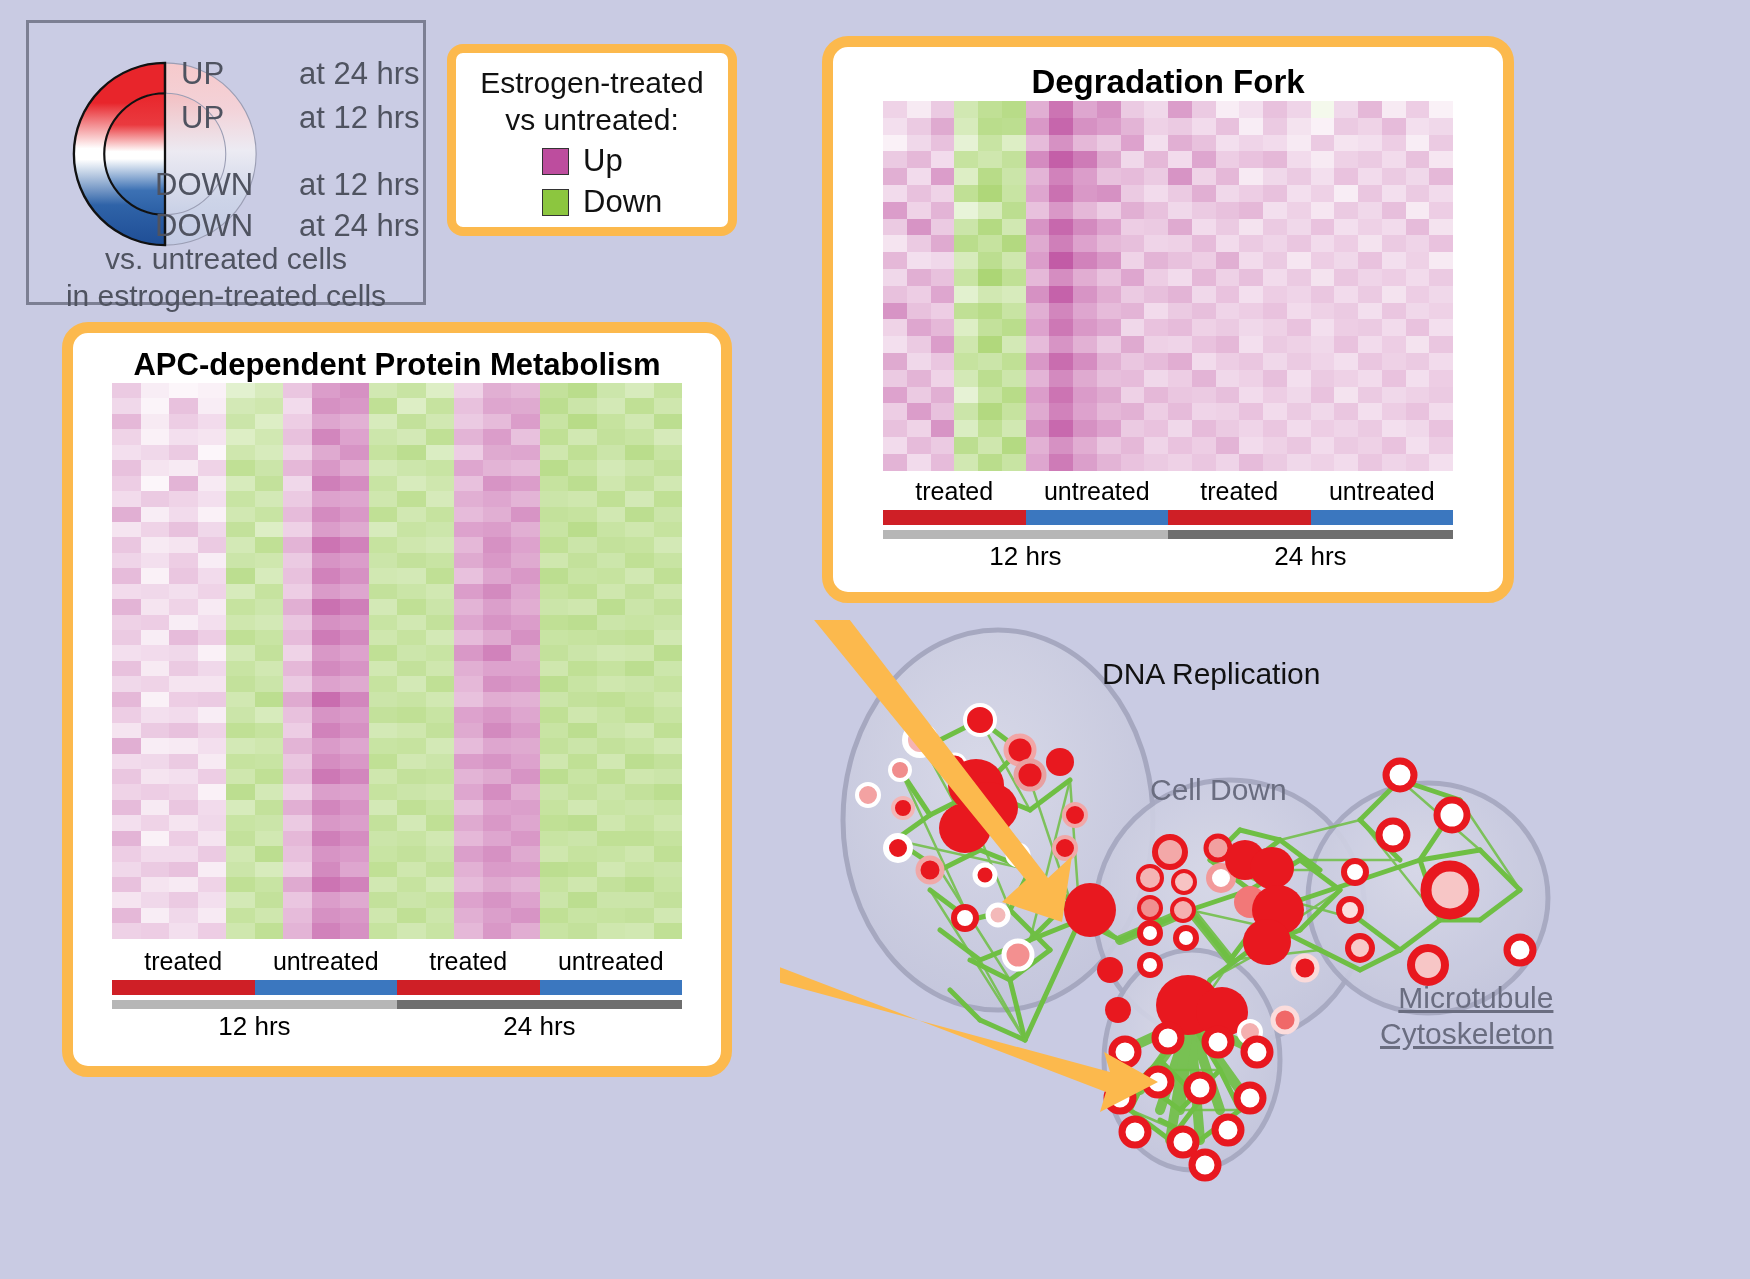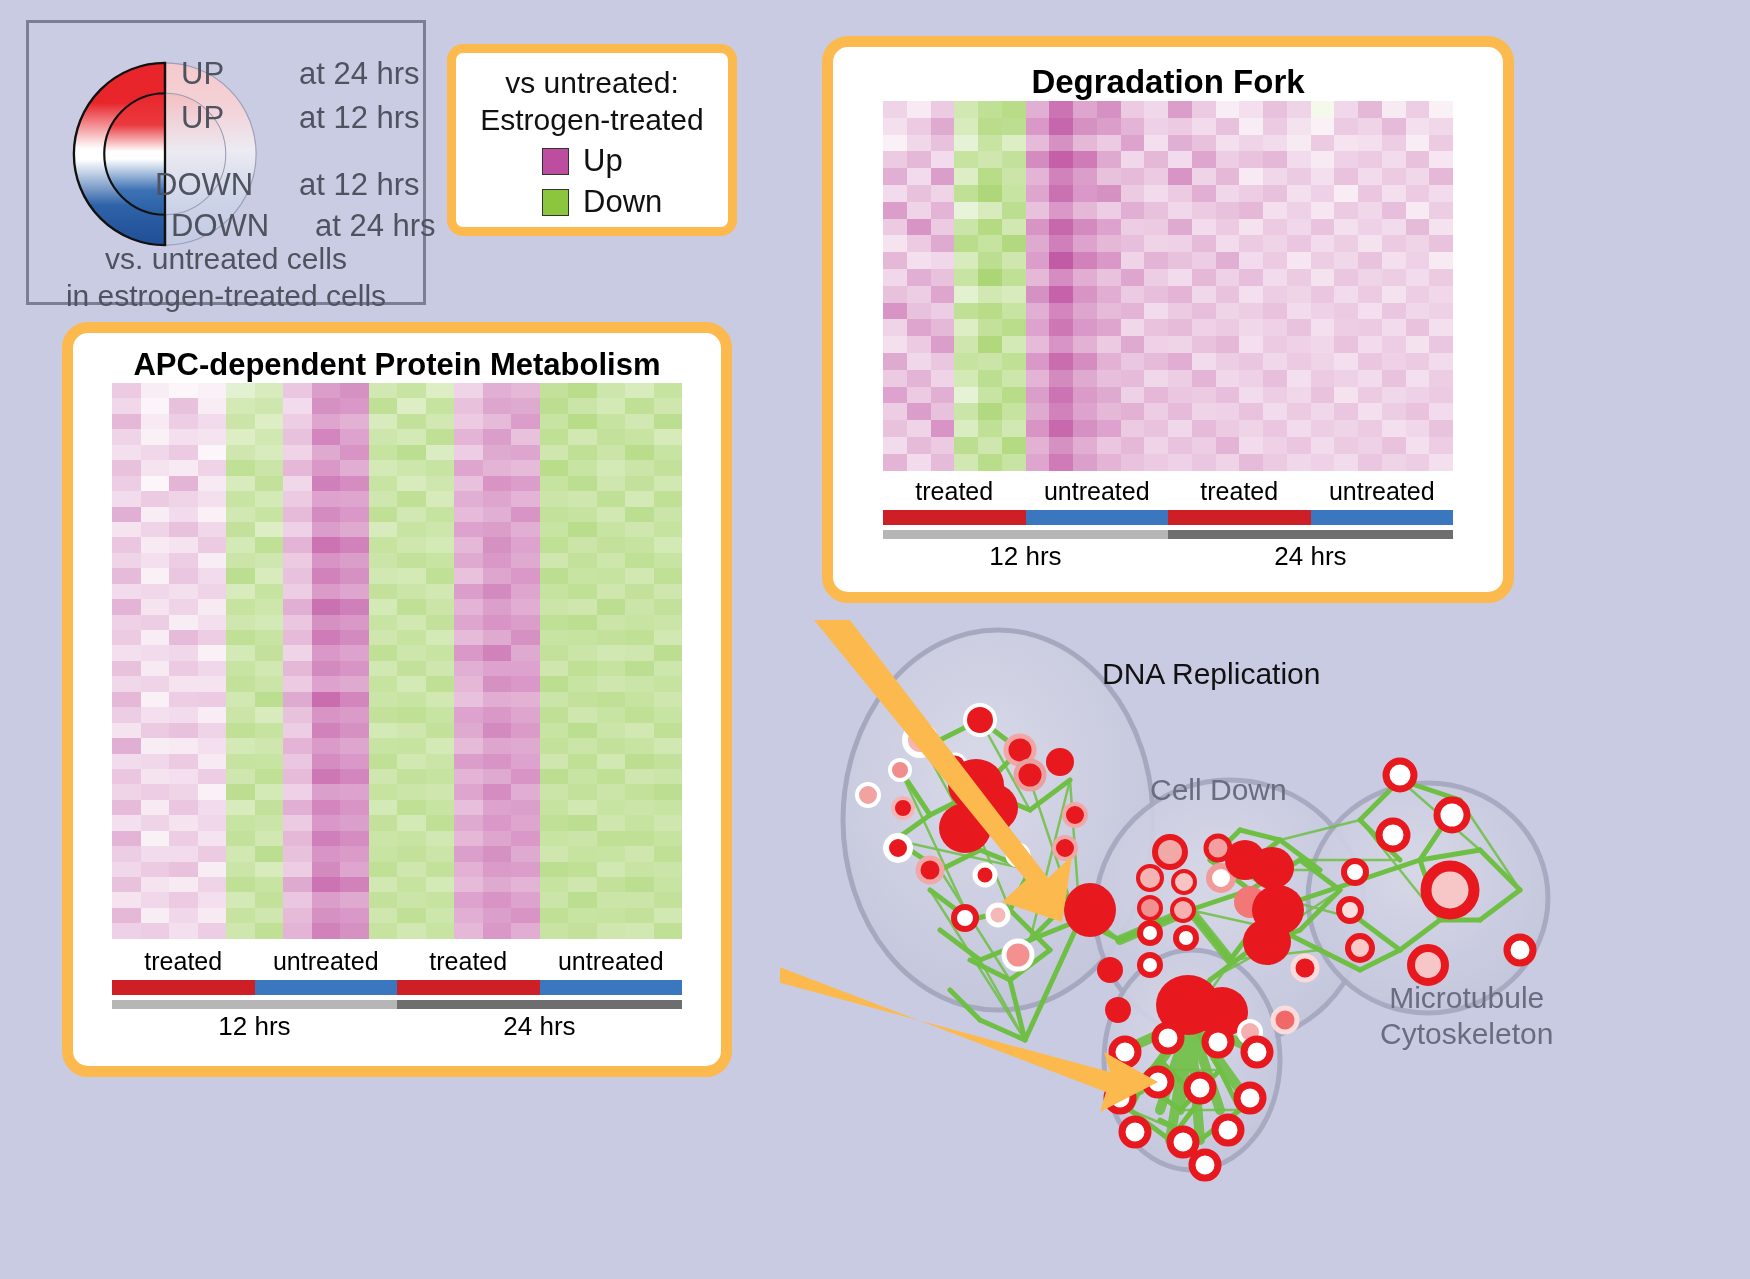--- a/index.html
+++ b/index.html
@@ -83,21 +83,21 @@
   .hr-labels{display:flex;margin-top:2px;}
   .hr-labels div{flex:1;text-align:center;font-size:26px;color:#000;}
 
   
   #network{left:780px;top:620px;width:970px;height:659px;}
   .net-label{
     position:absolute;white-space:pre-line;line-height:1.2;
   }
   #lbl-dna{left:322px;top:36px;font-size:30px;color:#111;}
   #lbl-cc{left:370px;top:152px;font-size:30px;color:#6a6d80;}
-  #lbl-mt{left:600px;top:360px;font-size:30px;color:#6a6d80;text-align:center;}
+  #lbl-mt{left:600px;top:360px;font-size:30px;color:#6a6d80;text-align:right;text-decoration:underline;}
   #lbl-ub{left:70px;top:417px;font-size:30px;color:#111;text-align:left;}
 </style>
 </head>
 <body>
 
 <div class="abs" id="key-box">
   <svg class="abs" id="key-circle" viewBox="0 0 200 200">
     <defs>
       <linearGradient id="gOuter" x1="0" y1="0" x2="0" y2="1">
         <stop offset="0%" stop-color="#e8252b"></stop>
@@ -141,33 +141,33 @@
 
   <div class="key-row" style="left:152px;top:33px;">
     <span class="lbl" style="width:118px;display:inline-block;">UP</span><span>at 24 hrs</span>
   </div>
   <div class="key-row" style="left:152px;top:77px;">
     <span class="lbl" style="width:118px;display:inline-block;">UP</span><span>at 12 hrs</span>
   </div>
   <div class="key-row" style="left:126px;top:144px;">
     <span class="lbl" style="width:144px;display:inline-block;">DOWN</span><span>at 12 hrs</span>
   </div>
-  <div class="key-row" style="left:126px;top:185px;margin-left:16px;">
+  <div class="key-row" style="left:126px;top:185px;">
     <span class="lbl" style="width:144px;display:inline-block;">DOWN</span><span>at 24 hrs</span>
   </div>
 
   <div id="key-caption">
     <div>vs. untreated cells</div>
     <div>in estrogen-treated cells</div>
   </div>
 </div>
 
 <div class="abs" id="legend-box">
+  <div class="ttl">Estrogen-treated</div>
   <div class="ttl">vs untreated:</div>
-  <div class="ttl">Estrogen-treated</div>
   <div class="legend-item">
     <span class="swatch" id="sw-up" style="background: rgb(189, 77, 158);"></span>
     <span class="t">Up</span>
   </div>
   <div class="legend-item">
     <span class="swatch" id="sw-down" style="background: rgb(140, 198, 63);"></span>
     <span class="t">Down</span>
   </div>
 </div>
 

